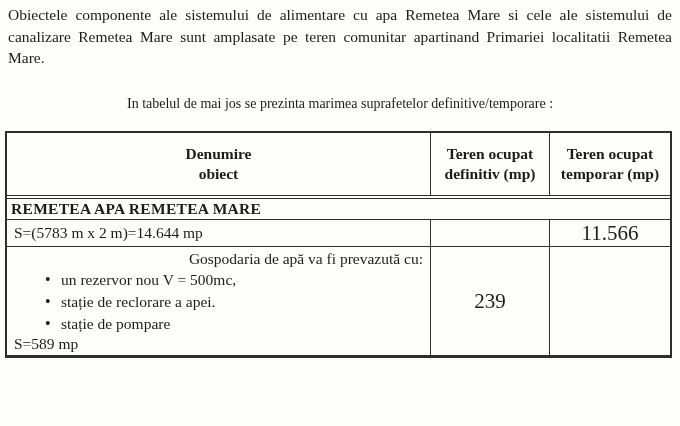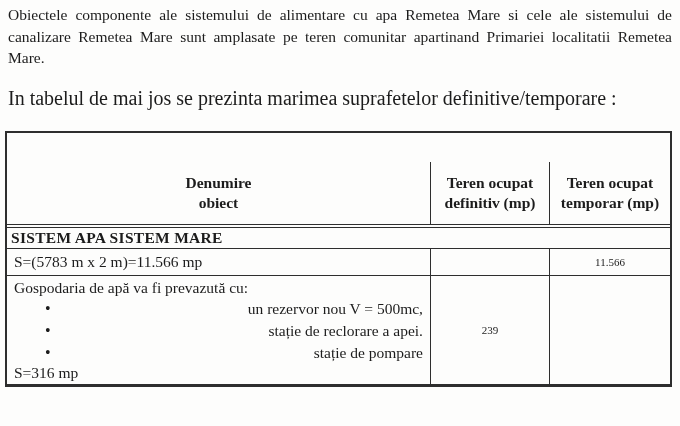--- a/index.html
+++ b/index.html
@@ -14,22 +14,22 @@
     color:var(--ink);
     font-family:"Liberation Serif","DejaVu Serif",serif;
   }
   .page{position:relative;width:680px;height:426px;text-decoration:underline;}
 
   .p1{
     position:absolute;left:8px;top:4px;width:664px;
     font-size:15.5px;line-height:21.5px;text-align:justify;
   }
   .p2{
-    position:absolute;left:8px;top:88px;width:664px;
-    font-size:20px;line-height:20px;
+    position:absolute;left:8px;top:94px;width:664px;
+    font-size:14px;line-height:20px;text-align:center;
   }
 
   .doc-table{
     position:absolute;left:5px;top:131px;width:667px;
     border:2px solid var(--line);
     border-top-width:2.5px;
     border-bottom-width:3.5px;
     background:var(--paper);
     font-size:15.5px;
   }
@@ -39,50 +39,48 @@
   }
   .c1,.c2{border-right:1.5px solid var(--line);}
   .thead .th{
     height:62px;
     display:flex;align-items:center;justify-content:center;
     text-align:center;
     font-weight:bold;
     white-space:pre-line;
     line-height:20px;
     font-size:15.5px;
-    margin-top:29px;
   }
   .section-row{
     border-top:4px double var(--line);
     border-bottom:1.5px solid var(--line);
     font-weight:bold;
     font-size:15.5px;
     line-height:18px;
     padding:1px 4px 1px 4px;
     letter-spacing:0.3px;
   }
   .row-conducta{border-bottom:1.5px solid var(--line);}
   .td{min-height:10px;}
   .cell-text{padding:2px 7px 2px 7px;}
   .desc{
     text-align:justify;
     line-height:22.5px;
   }
   .formula{line-height:22px;}
   .num{
     display:flex;align-items:center;justify-content:center;
-    font-size:11px;
+    font-size:21px;
   }
-  .intro-line{line-height:20px;}
+  .intro-line{line-height:20px;text-align:right;}
   .bullets{list-style:none;}
   .bullets li{
     line-height:22px;
     padding-left:47px;
     position:relative;
-    text-align:right;
   }
   .bullets li .dot::before{
     content:"•";
     position:absolute;left:31px;top:0;
     font-size:16px;
   }
   .footer-line{line-height:18px;}
 </style>
 </head>
 <body>
@@ -97,38 +95,38 @@
 
     <div class="thead grid-row">
       <div class="th c1">Denumire
 obiect</div>
       <div class="th c2">Teren ocupat
 definitiv (mp)</div>
       <div class="th c3">Teren ocupat
 temporar (mp)</div>
     </div>
 
-    <div class="section-row">SISTEM APA SISTEM MARE</div>
+    <div class="section-row">REMETEA APA REMETEA MARE</div>
 
     <div class="grid-row row-conducta">
       <div class="td c1 cell-text">
-        <p class="formula">S=(5783 m x 2 m)=11.566 mp</p>
+        <p class="formula">S=(5783 m x 2 m)=14.644 mp</p>
       </div>
       <div class="td c2 num"></div>
       <div class="td c3 num">11.566</div>
     </div>
 
     <div class="grid-row row-gospodaria">
       <div class="td c1 cell-text">
         <p class="intro-line">Gospodaria de apă va fi prevazută cu:</p>
         <ul class="bullets">
           <li><span class="dot"></span><span>un rezervor nou V = 500mc,</span></li>
           <li><span class="dot"></span><span>stație de reclorare a apei.</span></li>
           <li><span class="dot"></span><span>stație de pompare</span></li>
         </ul>
-        <p class="footer-line">S=316 mp</p>
+        <p class="footer-line">S=589 mp</p>
       </div>
       <div class="td c2 num">239</div>
       <div class="td c3 num"></div>
     </div>
 
   </div>
 </div>
 
 </body></html>

